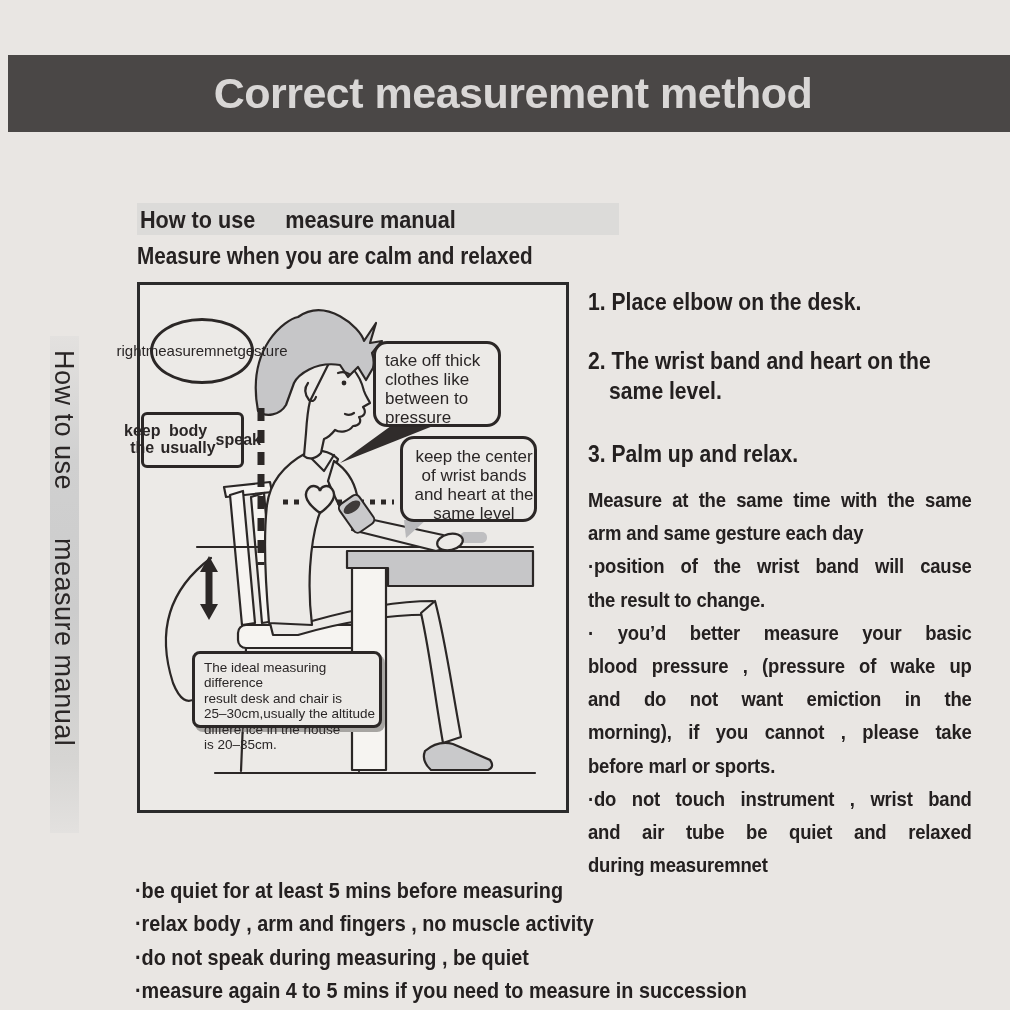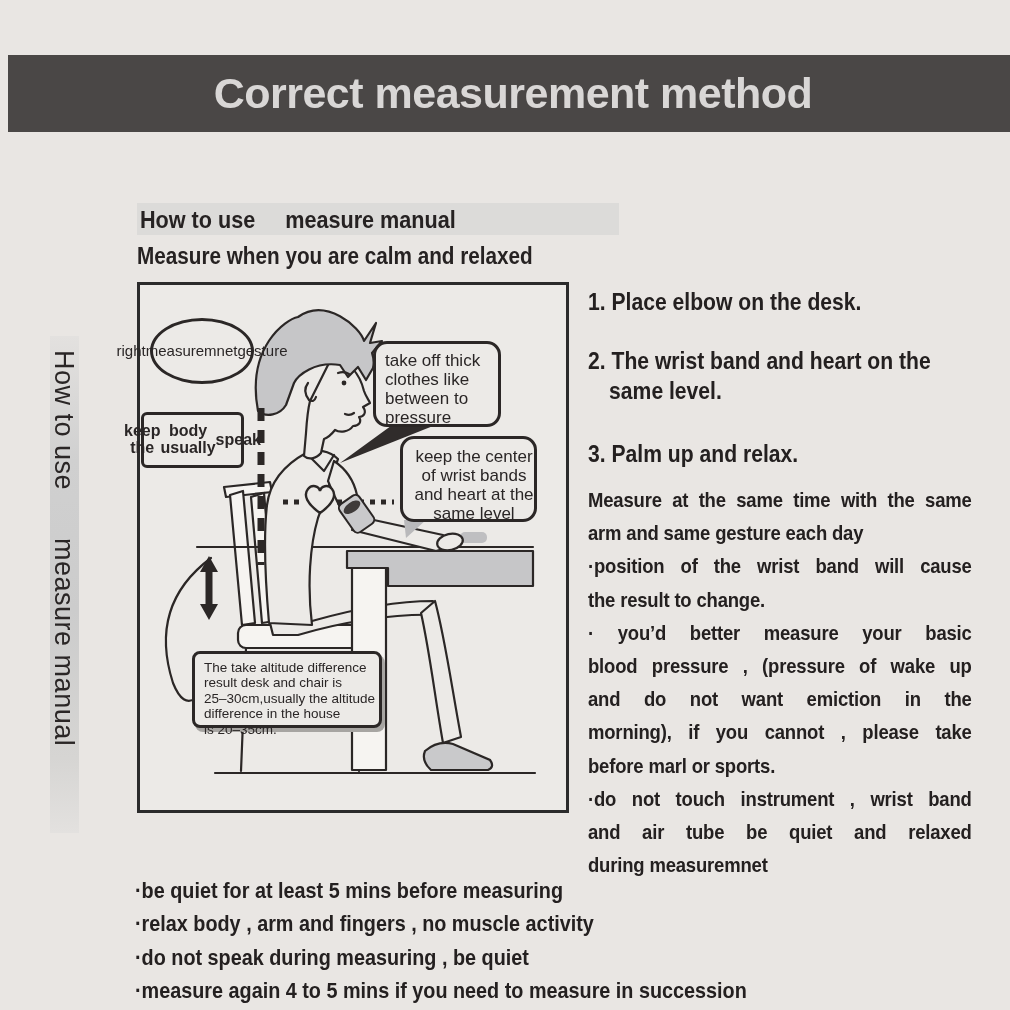--- a/index.html
+++ b/index.html
@@ -146,21 +146,21 @@
     </div>
 
     <div class="callout level">
       <div>keep the center</div>
       <div>of wrist bands</div>
       <div>and heart at the</div>
       <div>same level</div>
     </div>
 
     <div class="callout altitude">
-      <div>The take altitude difference</div>
+      <div>The ideal measuring difference</div>
       <div>result desk and chair is</div>
       <div>25–30cm,usually the altitude</div>
       <div>difference in the house</div>
       <div>is 20–35cm.</div>
     </div>
   </div>
 
   <div class="rcol steps">
     <div class="step1">1. Place elbow on the desk.</div>
     <div>2. The wrist band and heart on the</div>

